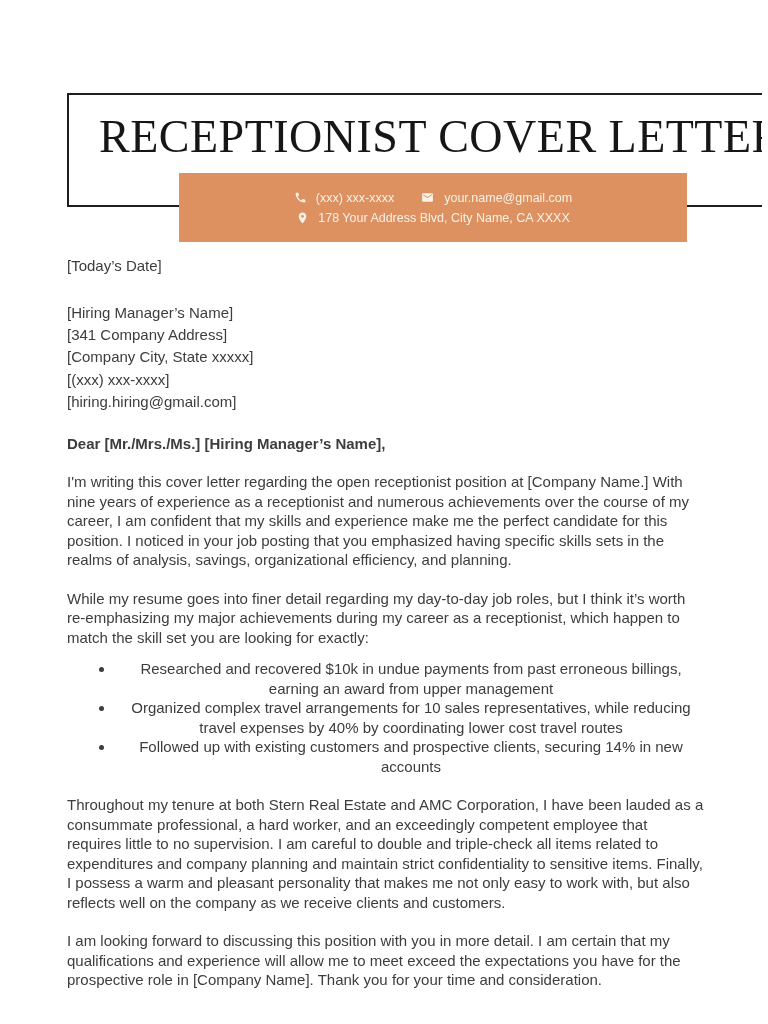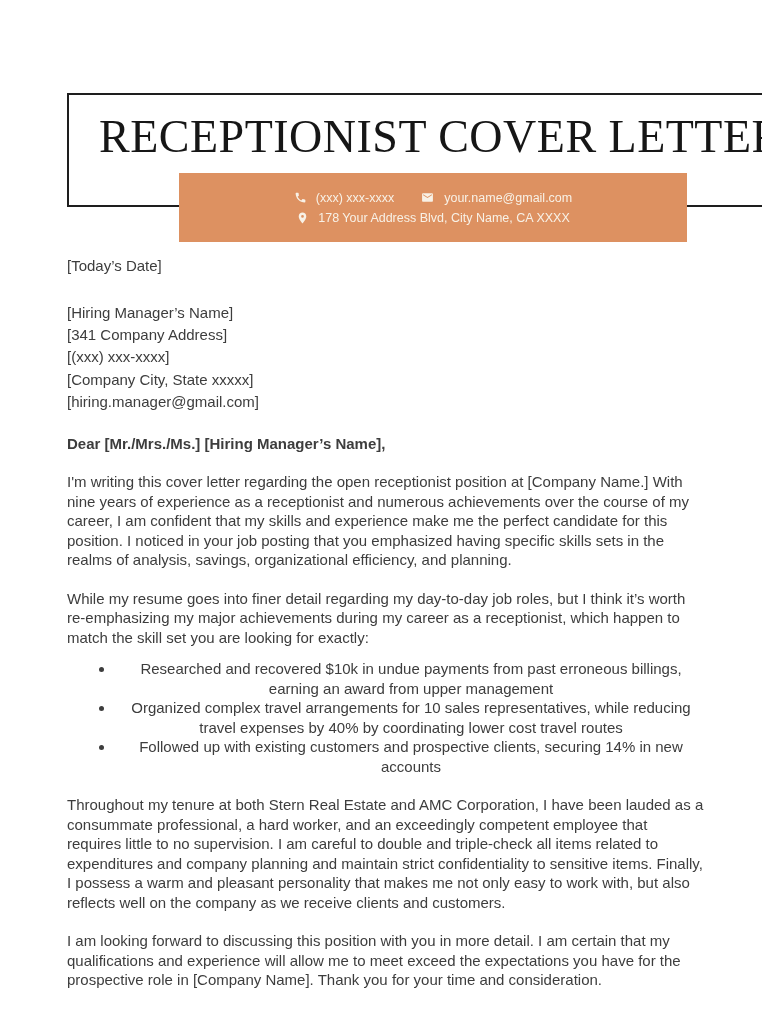--- a/index.html
+++ b/index.html
@@ -128,23 +128,23 @@
     </div>
   </div>
 
   <div class="letter-body">
 
     <div class="date-line">[Today’s Date]</div>
 
     <div>
       <div class="recipient-line">[Hiring Manager’s Name]</div>
       <div class="recipient-line">[341 Company Address]</div>
+      <div class="recipient-line">[Company City, State xxxxx]</div>
       <div class="recipient-line">[(xxx) xxx-xxxx]</div>
-      <div class="recipient-line">[Company City, State xxxxx]</div>
-      <div class="recipient-line">[hiring.manager@gmail.com]</div>
+      <div class="recipient-line">[hiring.hiring@gmail.com]</div>
     </div>
 
     <div class="salutation">Dear [Mr./Mrs./Ms.] [Hiring Manager’s Name],</div>
 
     <div class="para">I'm writing this cover letter regarding the open receptionist position at [Company Name.] With nine years of experience as a receptionist and numerous achievements over the course of my career, I am confident that my skills and experience make me the perfect candidate for this position. I noticed in your job posting that you emphasized having specific skills sets in the realms of analysis, savings, organizational efficiency, and planning.</div>
 
     <div class="para">While my resume goes into finer detail regarding my day-to-day job roles, but I think it’s worth re-emphasizing my major achievements during my career as a receptionist, which happen to match the skill set you are looking for exactly:</div>
 
     <ul class="bullet-list">
       <li>Researched and recovered $10k in undue payments from past erroneous billings, earning an award from upper management</li>

